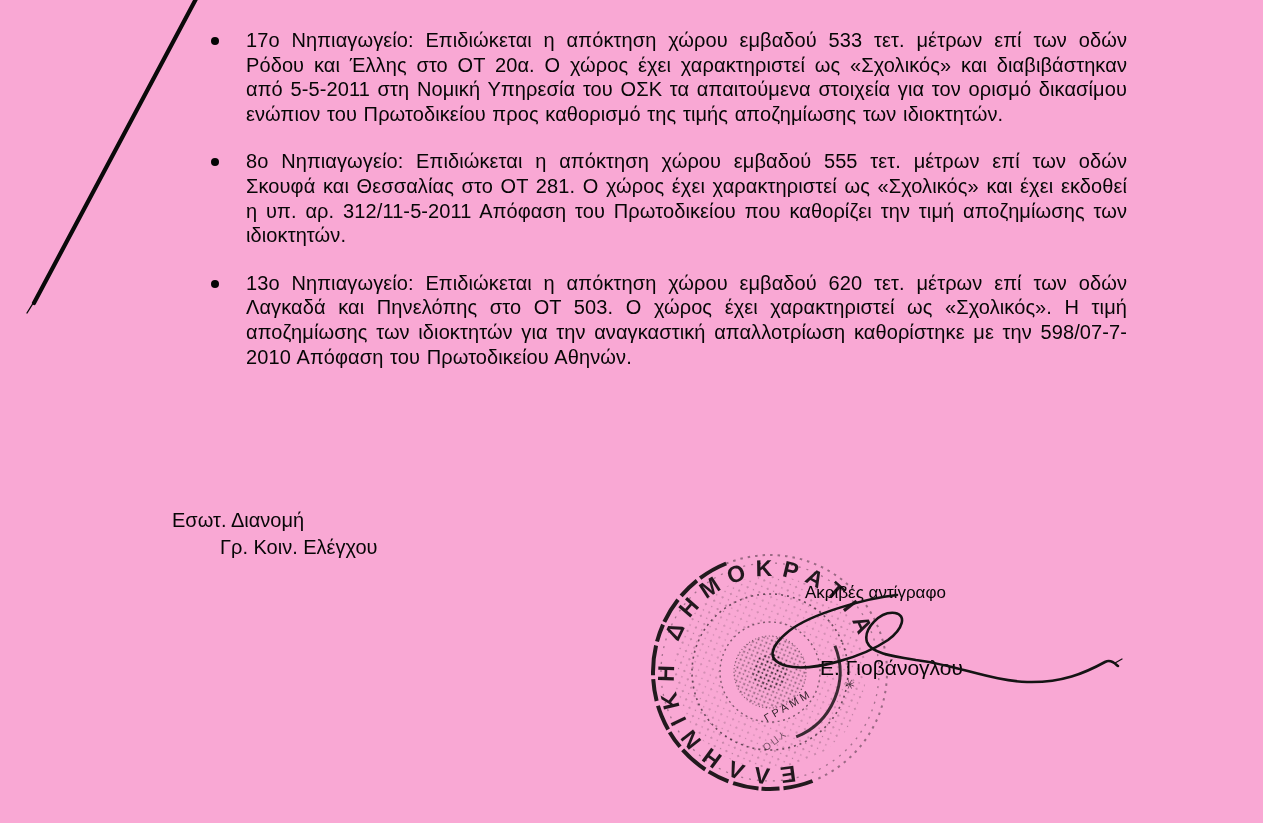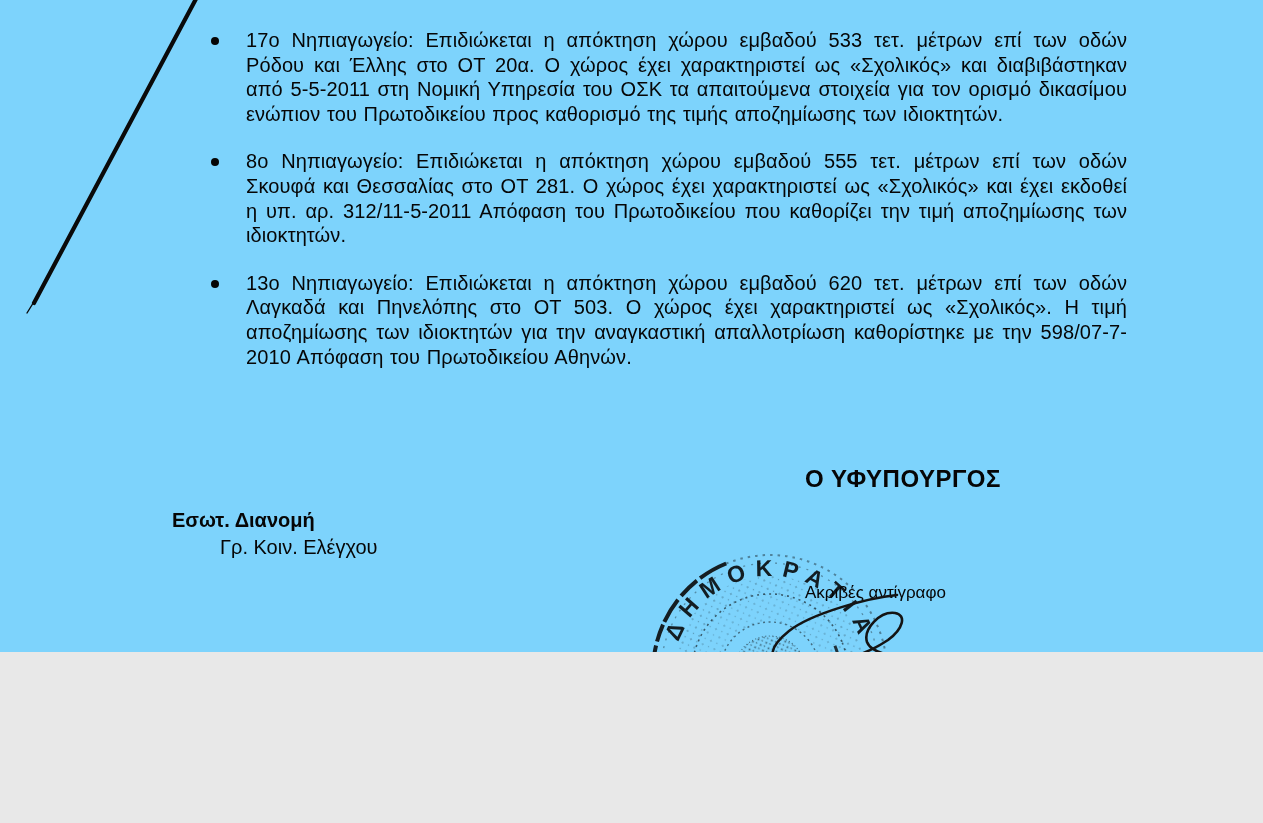--- a/index.html
+++ b/index.html
@@ -1,20 +1,20 @@
 <!DOCTYPE html>
 <html><head>
 <meta charset="utf-8">
 <style>
   html, body { margin: 0; padding: 0; background: #e8e8e8; }
   .page {
     position: relative;
     width: 1263px;
-    height: 652px;
-    background: #7dd3fc;
+    height: 823px;
+    background: #f9a8d4;
     overflow: hidden;
     font-family: "Liberation Sans", sans-serif;
     color: #060606;
   }
   
   .bullets {
     position: absolute;
     left: 211px;
     top: 28px;
     width: 917px;
@@ -53,21 +53,21 @@
     letter-spacing: 0.5px;
     white-space: nowrap;
   }
   .dist-block {
     position: absolute;
     left: 172px;
     top: 507px;
   }
   .dist-title {
     font-size: 20px;
-    font-weight: bold;
+    font-weight: normal;
     line-height: 27px;
   }
   .dist-recipient {
     font-size: 20px;
     line-height: 27px;
     margin-left: 48px;
   }
   .minister-name {
     position: absolute;
     left: 750px;
@@ -116,21 +116,20 @@
     <div class="bullet-item">
       <span class="bullet-dot"></span>
       <div class="bullet-text">8ο Νηπιαγωγείο: Επιδιώκεται η απόκτηση χώρου εμβαδού 555 τετ. μέτρων επί των οδών Σκουφά και Θεσσαλίας στο ΟΤ 281. Ο χώρος έχει χαρακτηριστεί ως «Σχολικός» και έχει εκδοθεί η υπ. αρ. 312/11-5-2011 Απόφαση του Πρωτοδικείου που καθορίζει την τιμή αποζημίωσης των ιδιοκτητών.</div>
     </div>
     <div class="bullet-item">
       <span class="bullet-dot"></span>
       <div class="bullet-text">13ο Νηπιαγωγείο: Επιδιώκεται η απόκτηση χώρου εμβαδού 620 τετ. μέτρων επί των οδών Λαγκαδά και Πηνελόπης στο ΟΤ 503. Ο χώρος έχει χαρακτηριστεί ως «Σχολικός». Η τιμή αποζημίωσης των ιδιοκτητών για την αναγκαστική απαλλοτρίωση καθορίστηκε με την 598/07-7-2010 Απόφαση του Πρωτοδικείου Αθηνών.</div>
     </div>
   </div>
 
-  <div class="minister-title">Ο ΥΦΥΠΟΥΡΓΟΣ</div>
 
   <div class="dist-block">
     <div class="dist-title">Εσωτ. Διανομή</div>
     <div class="dist-recipient">Γρ. Κοιν. Ελέγχου</div>
   </div>
 
 
   <div class="certified-copy">Ακριβές αντίγραφο</div>
   <div class="certifier-name">Ε. Γιοβάνογλου</div>
 

